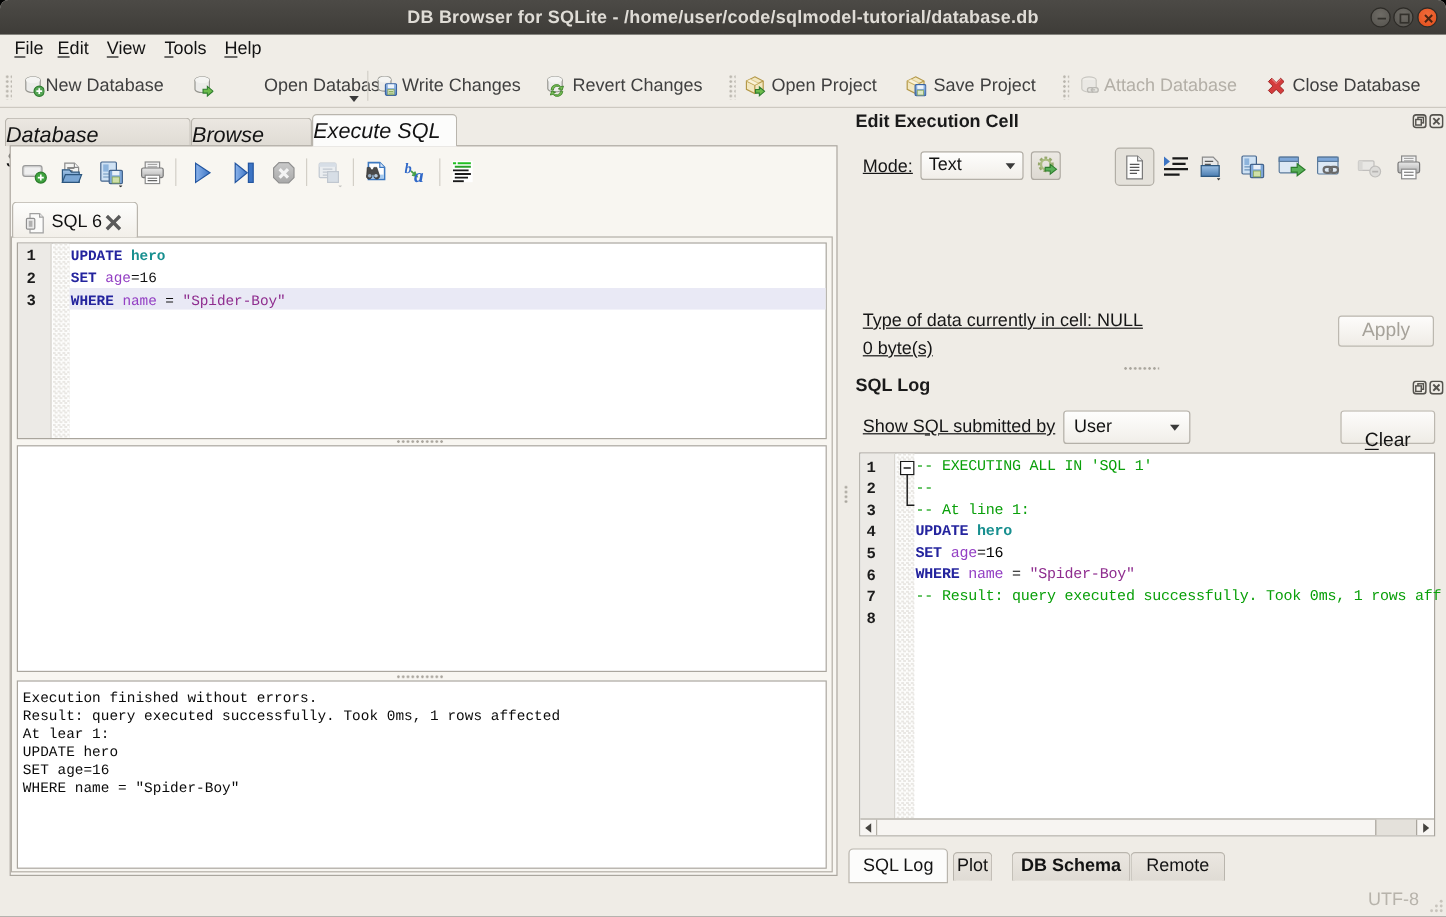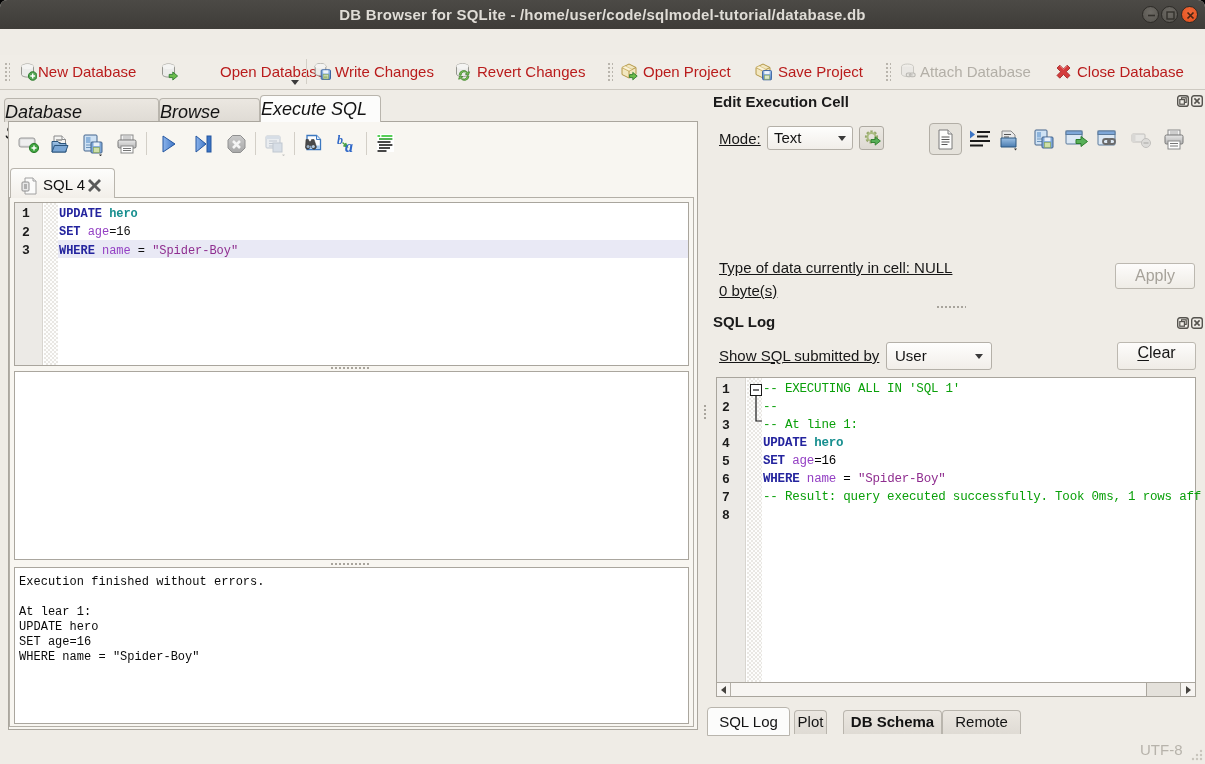--- a/index.html
+++ b/index.html
@@ -12,21 +12,21 @@
 #title { width:100%; text-align:center; top:6px; font-size:15px; font-weight:bold; color:#dfdcd6; letter-spacing:0.2px; }
 .winbtn { width:17px; height:17px; border-radius:50%; top:6px; border:1px solid #2d2b27; background:radial-gradient(circle at 50% 35%, #6e6b65, #55534e); }
 .winbtn svg { position:absolute; left:2px; top:2px; }
 #btnclose { background:radial-gradient(circle at 50% 35%, #f06a3a, #e34f1b); }
 
 #menubar { left:0; top:29px; width:1205px; height:26px; background:#f0ede7; }
 .menuitem { top:3px; font-size:15px; color:#131313; }
 .menuitem u { text-decoration-thickness:1px; text-underline-offset:2px; }
 
 #toolbar { left:0; top:55px; width:1205px; height:35px; background:#f0ede7; border-bottom:1px solid #cdc9c1; }
-.tbtext { top:8px; font-size:15px; color:#b91c1c; }
+.tbtext { top:8px; font-size:15px; color:#404040; }
 .tbtext.dis { color:#b3afa7; }
 .tbicon { top:8px; width:17px; height:18px; }
 .tbsep { top:4px; width:1px; height:25px; background:#d3cfc7; }
 .grip { top:7px; width:6px; height:21px; background-image:radial-gradient(circle, #b9b5ad 1px, transparent 1.2px); background-size:4px 4px; }
 .dd { width:0; height:0; border-left:4px solid transparent; border-right:4px solid transparent; border-top:5px solid #3a3a3a; }
 
 .tab { top:98px; height:24px; background:linear-gradient(#ebe7e1,#dfdbd4); border:1px solid #b9b5ad; border-bottom:none; border-radius:4px 4px 0 0; font-size:18px; color:#131313; text-align:left; padding-top:3px;font-style:italic; }
 .tab.active { top:95px; height:27px; background:#fcfcfb; z-index:3; padding-top:3px; }
 
 #lpane { left:8px; top:121px; width:690px; height:609px; border:1px solid #aaa69e; background:#f8f6f1; }
@@ -87,20 +87,27 @@
           <rect x="3" y="3" width="7" height="7" fill="none" stroke="#33312c" stroke-width="1.4"></rect>
         </svg>
       </div>
   <div class="abs winbtn" id="btnclose" style="left:1180.5px;">
         <svg width="13" height="13">
           <path d="M3.5 3.5 L9.5 9.5 M9.5 3.5 L3.5 9.5" stroke="#4c2513" stroke-width="1.7"></path>
         </svg>
       </div>
 </div>
 
+<div class="abs" id="menubar">
+  <div class="abs menuitem" style="left:12px;"><u>F</u>ile</div>
+  <div class="abs menuitem" style="left:48px;"><u>E</u>dit</div>
+  <div class="abs menuitem" style="left:89px;"><u>V</u>iew</div>
+  <div class="abs menuitem" style="left:137px;"><u>T</u>ools</div>
+  <div class="abs menuitem" style="left:187px;"><u>H</u>elp</div>
+</div>
 
 <div class="abs" id="toolbar">
   <div class="abs grip" style="left:4px;"></div>
   <svg class="abs tbicon" style="left:20px;" viewBox="0 0 17 18">
         <ellipse cx="7.5" cy="3.6" rx="6" ry="2.6" fill="#fafafa" stroke="#969690"></ellipse>
         <path d="M1.5 3.6 V11.5 c0,1.4 2.7,2.6 6,2.6 s6,-1.2 6,-2.6 V3.6" fill="#ececea" stroke="#969690"></path>
         <ellipse cx="7.5" cy="3.6" rx="6" ry="2.6" fill="#f4f4f2"></ellipse>
         <circle cx="12.7" cy="13" r="4.3" fill="#56a556" stroke="#2e7d2e"></circle>
         <path d="M12.7 10.6 v4.8 M10.3 13 h4.8" stroke="#fff" stroke-width="1.4"></path>
       </svg>
@@ -288,21 +295,21 @@
       <path d="M0.5 17 h9" stroke="#1a1a1a" stroke-width="1.6"></path>
     </svg>
 
 <div class="abs" id="sqltab">
   <svg class="abs" style="left:10px; top:8px;" width="16" height="18" viewBox="0 0 16 18">
         <path d="M4 1 h8 l3 3 v13 h-11 z" fill="#fbfbfa" stroke="#a0a0a0"></path>
         <path d="M12 1 v3 h3" fill="#f0f0f0" stroke="#a0a0a0"></path>
         <rect x="1" y="5" width="7" height="9" rx="1" fill="#e8e8e8" stroke="#909090"></rect>
         <rect x="3" y="7" width="3" height="5" fill="#b0b0b0"></rect>
       </svg>
-  <div class="abs" style="left:32px; top:7px; font-size:15px; color:#101010;">SQL 4</div>
+  <div class="abs" style="left:32px; top:7px; font-size:15px; color:#101010;">SQL 6</div>
   <svg class="abs" style="left:76px; top:9px;" width="15" height="15" viewBox="0 0 15 15">
         <path d="M3 1 L7.5 5.5 L12 1 L14 3 L9.5 7.5 L14 12 L12 14 L7.5 9.5 L3 14 L1 12 L5.5 7.5 L1 3 z" fill="#5a5a5a"></path>
       </svg>
 </div>
 
 <div class="abs" id="editor">
   <div class="abs" id="gutter1"></div>
   <div class="abs fold" id="fold1"></div>
   <div class="abs" id="hl3"></div>
   <div class="abs lnum" style="left:7px; top:3px;">1</div>
@@ -313,20 +320,21 @@
   <div class="abs codeline" style="left:44px; top:40.5px;"><span class="kw">WHERE</span> <span class="idf">name</span> = <span class="str">"Spider-Boy"</span></div>
 </div>
 
 <div class="abs splitdots" style="left:330px; top:366px; width:40px; height:4px;"></div>
 
 <div class="abs whitepanel" style="left:14px; top:371px; width:675px; height:189px;"></div>
 <div class="abs splitdots" style="left:330px; top:562px; width:40px; height:4px;"></div>
 
 <div class="abs whitepanel" id="msglog">
   <div style="top:7px;">Execution finished without errors.</div>
+  <div style="top:22px;">Result: query executed successfully. Took 0ms, 1 rows affected</div>
   <div style="top:37px;">At lear 1:</div>
   <div style="top:52px;">UPDATE hero</div>
   <div style="top:67px;">SET age=16</div>
   <div style="top:82px;">WHERE name = "Spider-Boy"</div>
 </div>
 
 <div class="abs splitdots" style="left:703px; top:404px; width:4px; height:16px;"></div>
 
 <div class="abs rtitle" style="left:713px; top:93px;">Edit Execution Cell</div>
 <svg class="abs dockico" style="left:1177px; top:95px;" viewBox="0 0 12 12">
@@ -426,21 +434,21 @@
     </svg>
 <svg class="abs dockico" style="left:1191px; top:317px;" viewBox="0 0 12 12">
       <rect x="0.7" y="0.7" width="10.6" height="10.6" rx="2.4" fill="none" stroke="#55534e" stroke-width="1.4"></rect>
       <path d="M3.4 3.4 L8.6 8.6 M8.6 3.4 L3.4 8.6" stroke="#55534e" stroke-width="1.6"></path>
     </svg>
 <div class="abs rlabel" style="left:719px; top:347px;">Show S<u style="text-decoration-thickness:1px; text-underline-offset:2px;">Q</u>L submitted by</div>
 <div class="abs combo" style="left:886px; top:342px; width:106px; height:28px;">
   <div class="abs" style="left:8px; top:4px;">User</div>
   <div class="abs dd" style="left:88px; top:11px;"></div>
 </div>
-<div class="abs btn" style="left:1117px; top:342px; width:79px; height:28px; padding-top:1px;"><u style="text-decoration-thickness:1px; text-underline-offset:2px;">C</u>lear</div>
+<div class="abs btn" style="left:1117px; top:342px; width:79px; height:28px; padding-top:16px;"><u style="text-decoration-thickness:1px; text-underline-offset:2px;">C</u>lear</div>
 
 <div class="abs" id="logview">
   <div class="abs" id="gutter2"></div>
   <div class="abs fold" id="fold2"></div>
   <div class="abs lnum" style="left:5px; top:4px;">1</div>
   <div class="abs lnum" style="left:5px; top:22px;">2</div>
   <div class="abs lnum" style="left:5px; top:40px;">3</div>
   <div class="abs lnum" style="left:5px; top:58px;">4</div>
   <div class="abs lnum" style="left:5px; top:76px;">5</div>
   <div class="abs lnum" style="left:5px; top:94px;">6</div>

